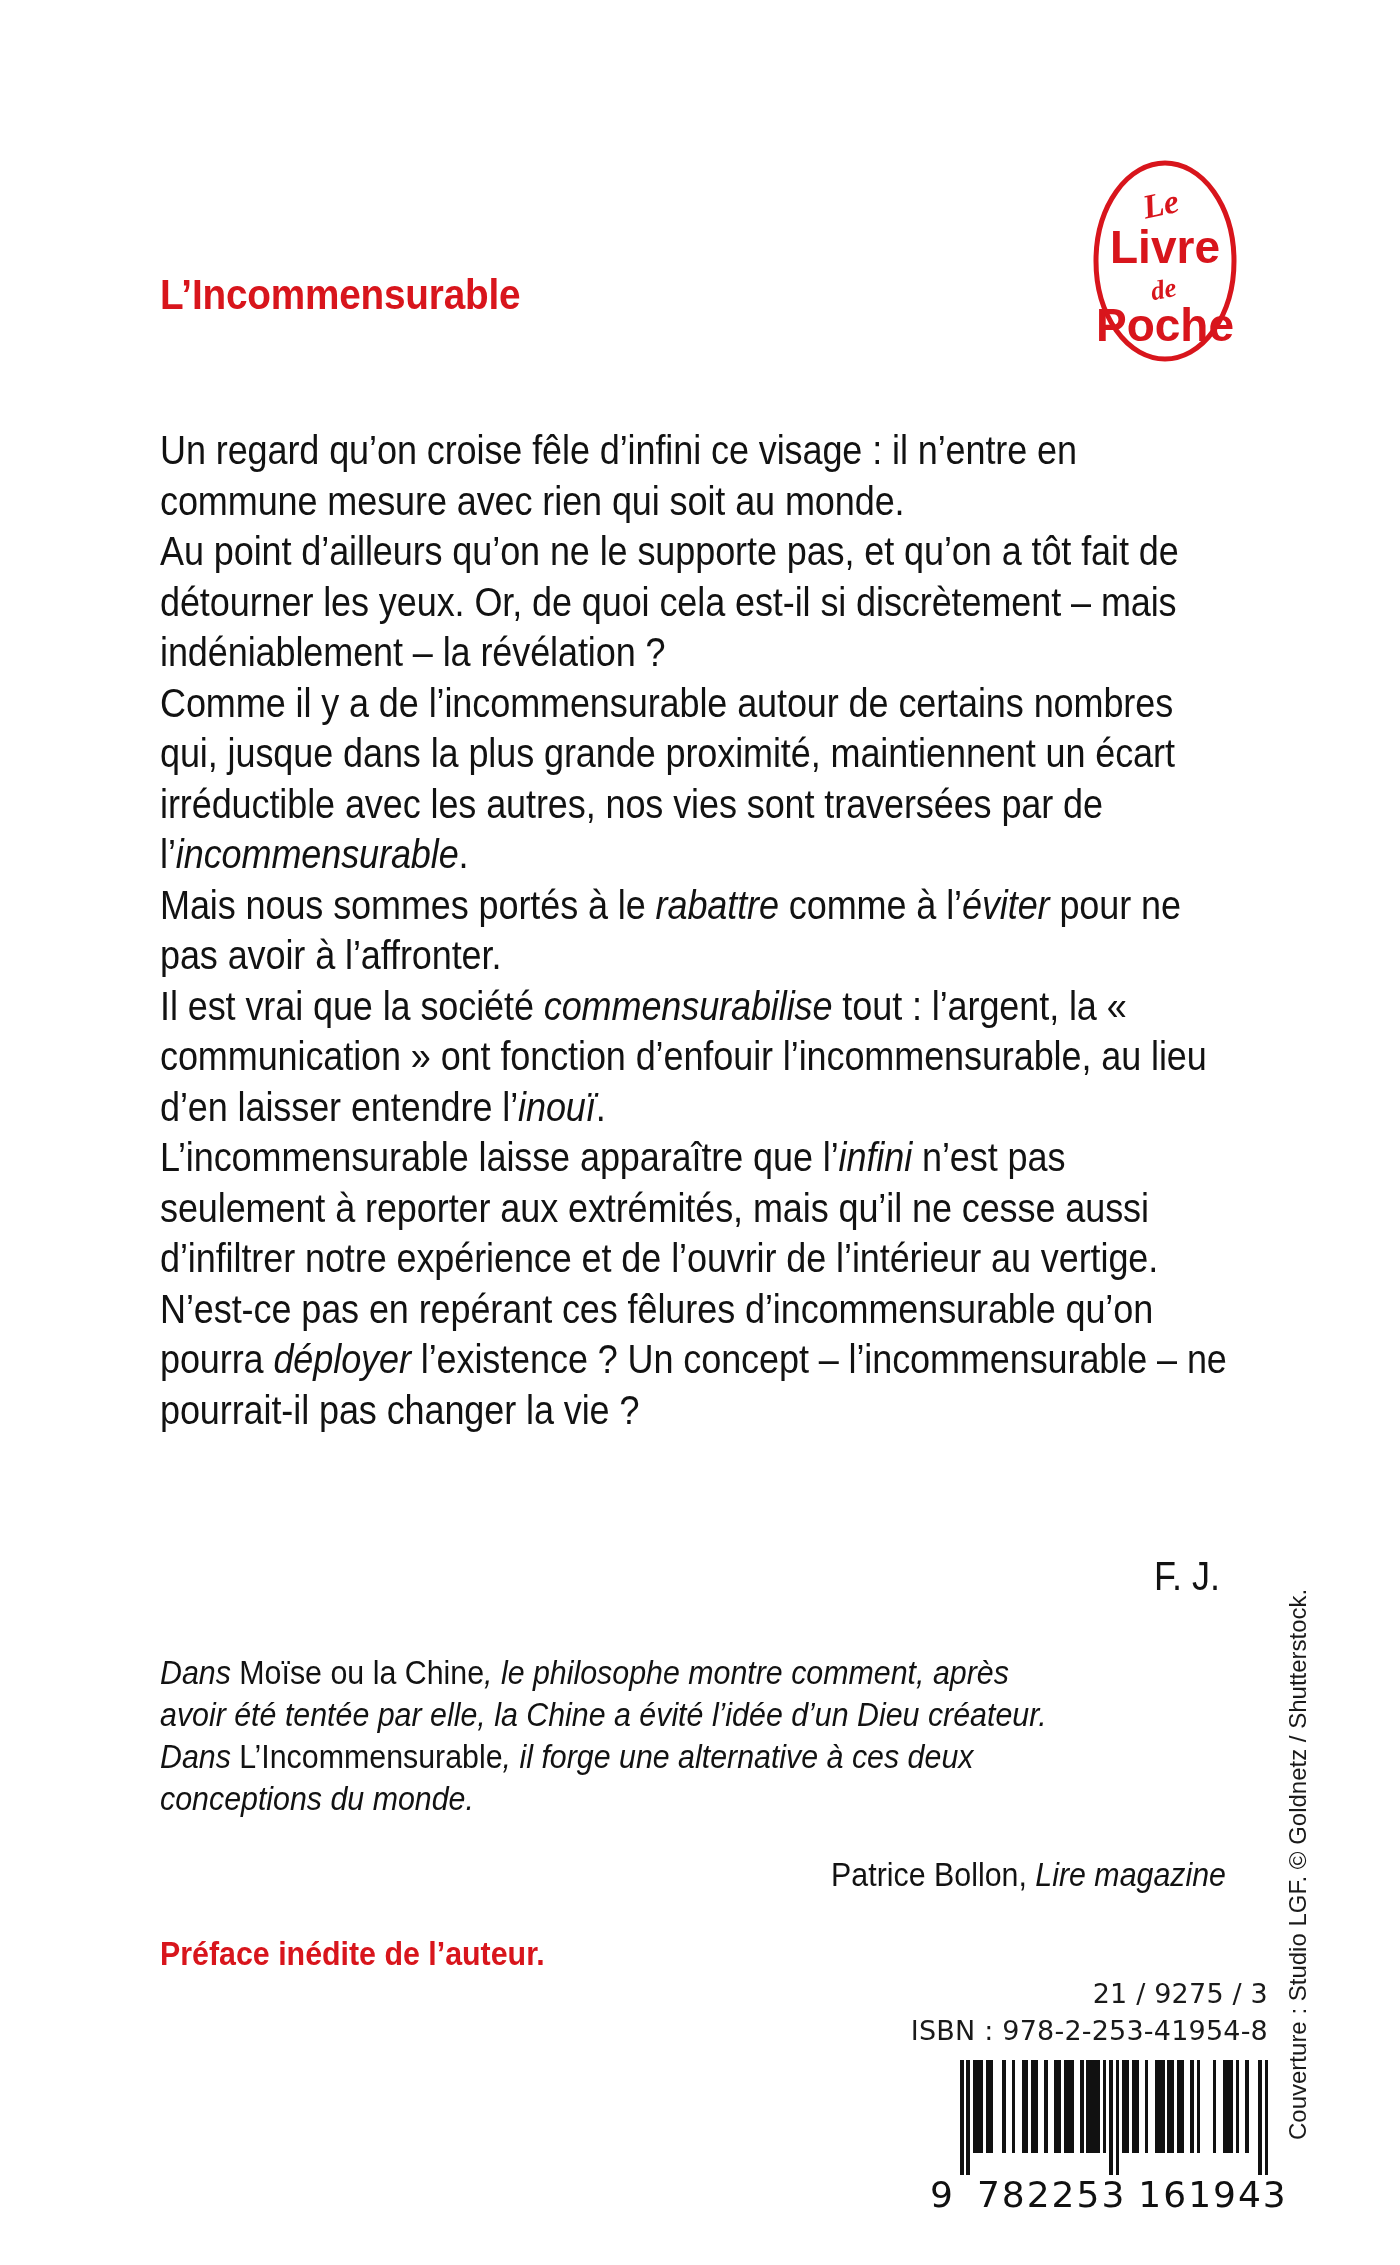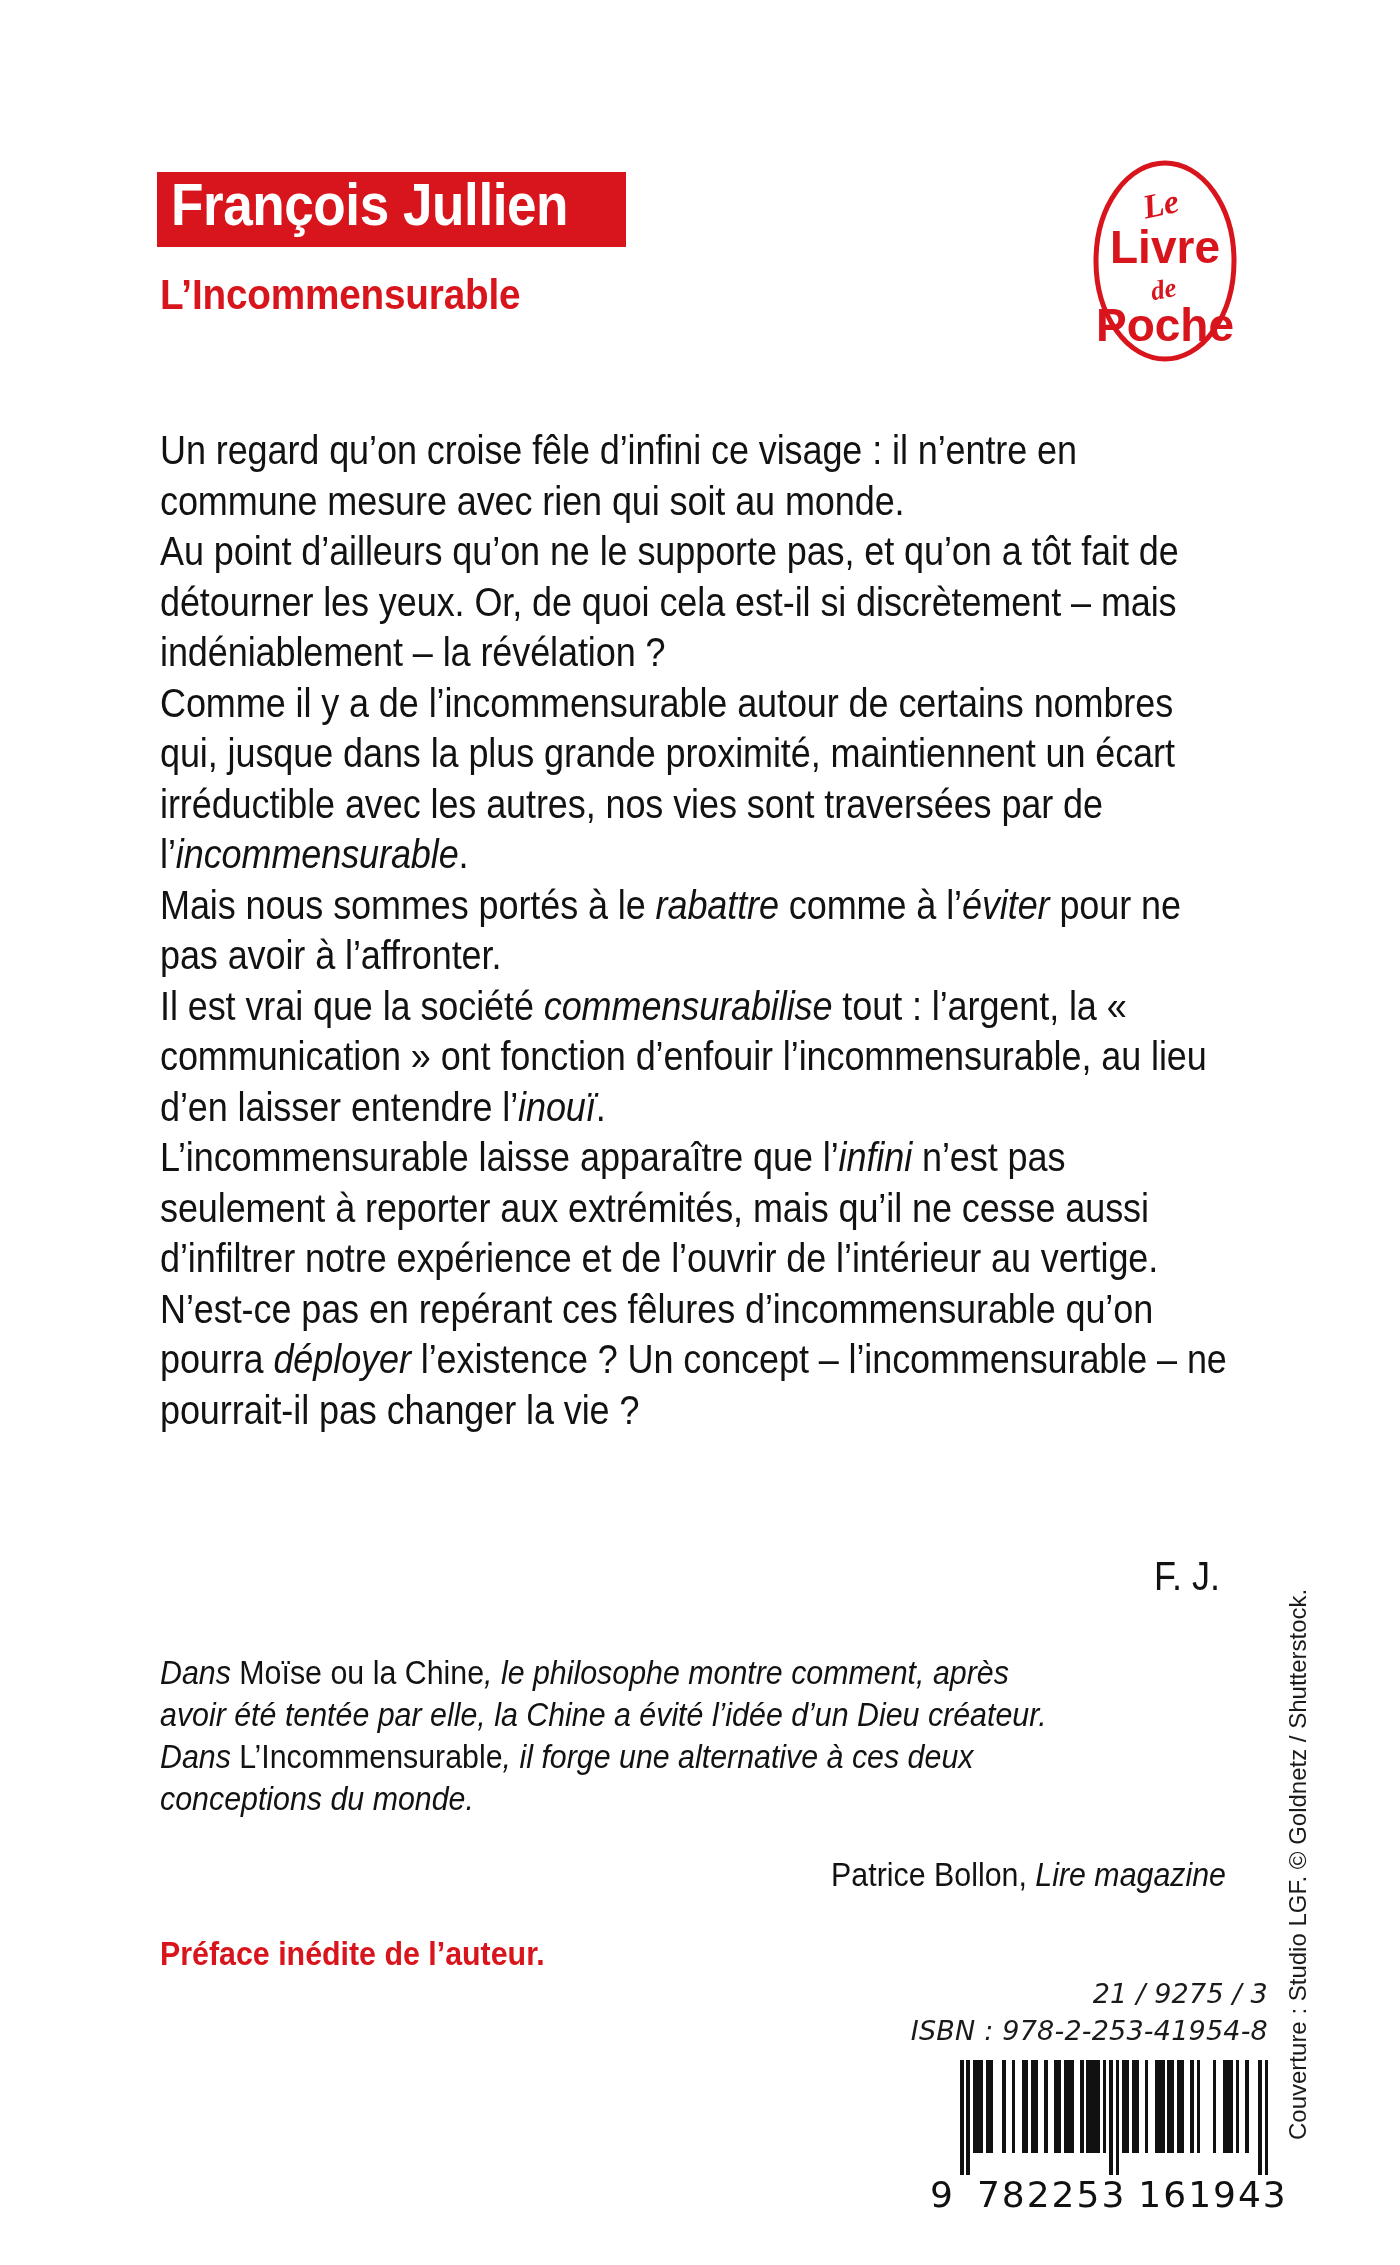--- a/index.html
+++ b/index.html
@@ -161,21 +161,20 @@
   .codes {
     position: absolute;
     right: 132px;
     top: 1975px;
     text-align: right;
     font-family: "DejaVu Sans", sans-serif;
     font-size: 27px;
     line-height: 37px;
     color: #1a1a1a;
     letter-spacing: 0.2px;
-    font-style: italic;
   }
   .codes div { white-space: nowrap; }
 
   
   .barcode-block {
     position: absolute;
     right: 132px;
     top: 2060px;
     width: 338px;
   }
@@ -218,23 +217,20 @@
     white-space: nowrap;
   }
 </style>
 </head>
 <body>
 
 <div class="page">
 
   <div class="header">
 
-    <div class="author-bar">
-      <span class="author-name">François Jullien</span>
-    </div>
 
     <div class="book-title">L’Incommensurable</div>
 
     <div class="logo">
       <svg viewBox="0 0 180 212" xmlns="http://www.w3.org/2000/svg" aria-hidden="true">
         <ellipse cx="90" cy="106" rx="69" ry="98" fill="none" stroke="#d8151c" stroke-width="5"></ellipse>
         <g fill="#d8151c" font-family="Liberation Serif, serif">
           <text x="88" y="60" font-size="34" font-style="italic" font-weight="700" text-anchor="middle" transform="rotate(-12 88 60)">Le</text>
           <text x="90" y="108" font-size="46" font-weight="700" text-anchor="middle" font-family="Liberation Sans, sans-serif">Livre</text>
           <text x="90" y="143" font-size="27" font-style="italic" font-weight="700" text-anchor="middle" transform="rotate(-10 90 143)">de</text>

